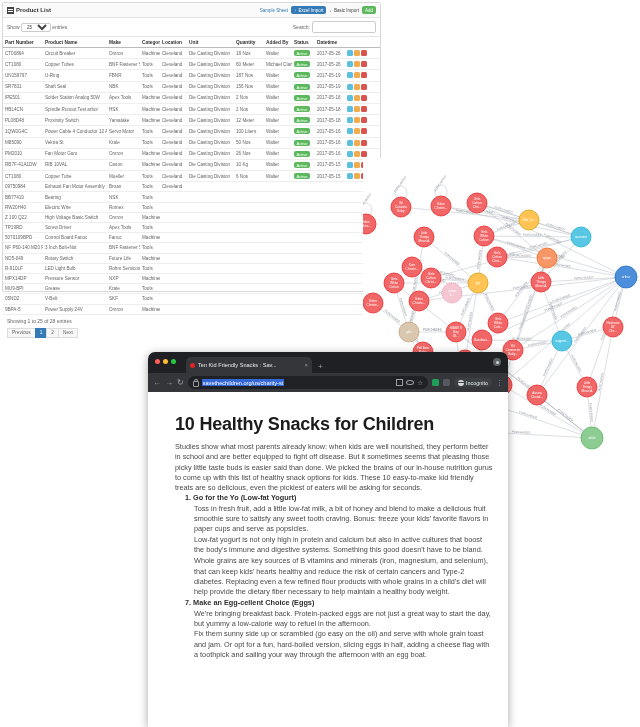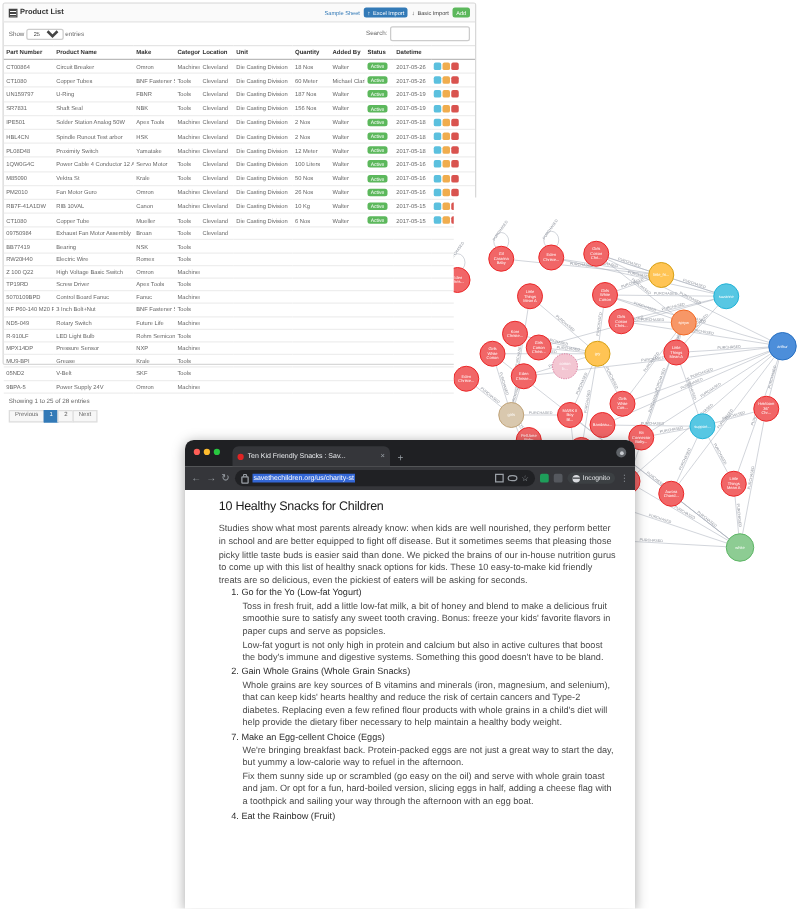--- a/index.html
+++ b/index.html
@@ -75,26 +75,26 @@
   .eye-icon{width:6px;height:3.5px;border:1px solid #9aa0a6;border-radius:50%;}
   .star{color:#9aa0a6;font-size:6.5px;}
   .ext-green{width:7px;height:7px;border-radius:1.5px;background:#1e9e5a;flex:none;}
   .puzzle{width:7px;height:7px;border-radius:1.5px;background:#55585e;flex:none;}
   .incog-chip{display:flex;align-items:center;gap:2px;background:#3c4043;border-radius:7px;
               padding:1.5px 4px;color:#e8eaed;font-size:5.4px;}
   .spy{width:6px;height:6px;border-radius:50%;background:#dadce0;position:relative;overflow:hidden;}
   .spy::after{content:"";position:absolute;left:0;top:2.2px;width:6px;height:1.4px;background:#3c4043;}
   .dots{color:#9aa0a6;font-size:7px;}
   .content{background:#fff;height:335px;padding:8px 14px 0 27px;overflow:hidden;color:#3d3d3d;}
-  .h1{font-size:10px;font-weight:normal;color:#1b1b1b;letter-spacing:-0.2px;margin:0 0 7px;}
+  .h1{font-size:18px;font-weight:bold;color:#1b1b1b;letter-spacing:-0.2px;margin:14px 0 7px;}
   .intro{font-size:7.3px;line-height:10.3px;color:#4a4a4a;}
   .h2{font-size:12.5px;font-weight:bold;color:#1b1b1b;margin:10px 0 8px;}
   ol.snacks{margin:0;padding:0 0 0 10px;list-style:none;}
   ol.snacks li{padding-left:9px;margin-bottom:1px;}
-  .li-title{font-size:7.3px;font-weight:normal;line-height:10.3px;color:#2e2e2e;text-indent:-9px;}
+  .li-title{font-size:7.3px;font-weight:bold;line-height:10.3px;color:#2e2e2e;text-indent:-9px;}
   .li-body{font-size:7.3px;line-height:10.3px;color:#4a4a4a;}
 </style>
 </head>
 <body>
 
 <div class="page">
 
   <div class="card">
     <div class="card-head">
       <div class="card-title">
@@ -730,28 +730,24 @@
     <div class="content">
       <div class="h1">10 Healthy Snacks for Children</div>
       <div class="intro">Studies show what most parents already know: when kids are well nourished, they perform better in school and are better equipped to fight off disease. But it sometimes seems that pleasing those picky little taste buds is easier said than done. We picked the brains of our in-house nutrition gurus to come up with this list of healthy snack options for kids. These 10 easy-to-make kid friendly treats are so delicious, even the pickiest of eaters will be asking for seconds.</div>
       <ol class="snacks" id="snack-list">
           <li>
             <div class="li-title">1. Go for the Yo (Low-fat Yogurt)</div>
             <div class="li-body">Toss in fresh fruit, add a little low-fat milk, a bit of honey and blend to make a delicious fruit smoothie sure to satisfy any sweet tooth craving. Bonus: freeze your kids' favorite flavors in paper cups and serve as popsicles.</div>
             <div class="li-body">Low-fat yogurt is not only high in protein and calcium but also in active cultures that boost the body's immune and digestive systems. Something this good doesn't have to be bland.</div>
           </li>
           <li>
-            <div class="li-title">2. Gain Whole Grains (Whole Grain Snacks)</div>
             <div class="li-body">Whole grains are key sources of B vitamins and minerals (iron, magnesium, and selenium), that can keep kids' hearts healthy and reduce the risk of certain cancers and Type-2 diabetes. Replacing even a few refined flour products with whole grains in a child's diet will help provide the dietary fiber necessary to help maintain a healthy body weight.</div>
           </li>
           <li>
             <div class="li-title">7. Make an Egg-cellent Choice (Eggs)</div>
             <div class="li-body">We're bringing breakfast back. Protein-packed eggs are not just a great way to start the day, but yummy a low-calorie way to refuel in the afternoon.</div>
             <div class="li-body">Fix them sunny side up or scrambled (go easy on the oil) and serve with whole grain toast and jam. Or opt for a fun, hard-boiled version, slicing eggs in half, adding a cheese flag with a toothpick and sailing your way through the afternoon with an egg boat.</div>
           </li>
-          <li>
-            <div class="li-title">4. Eat the Rainbow (Fruit)</div>
-          </li>
         </ol>
     </div>
   </div>
 
 </div>
 
 </body></html>

